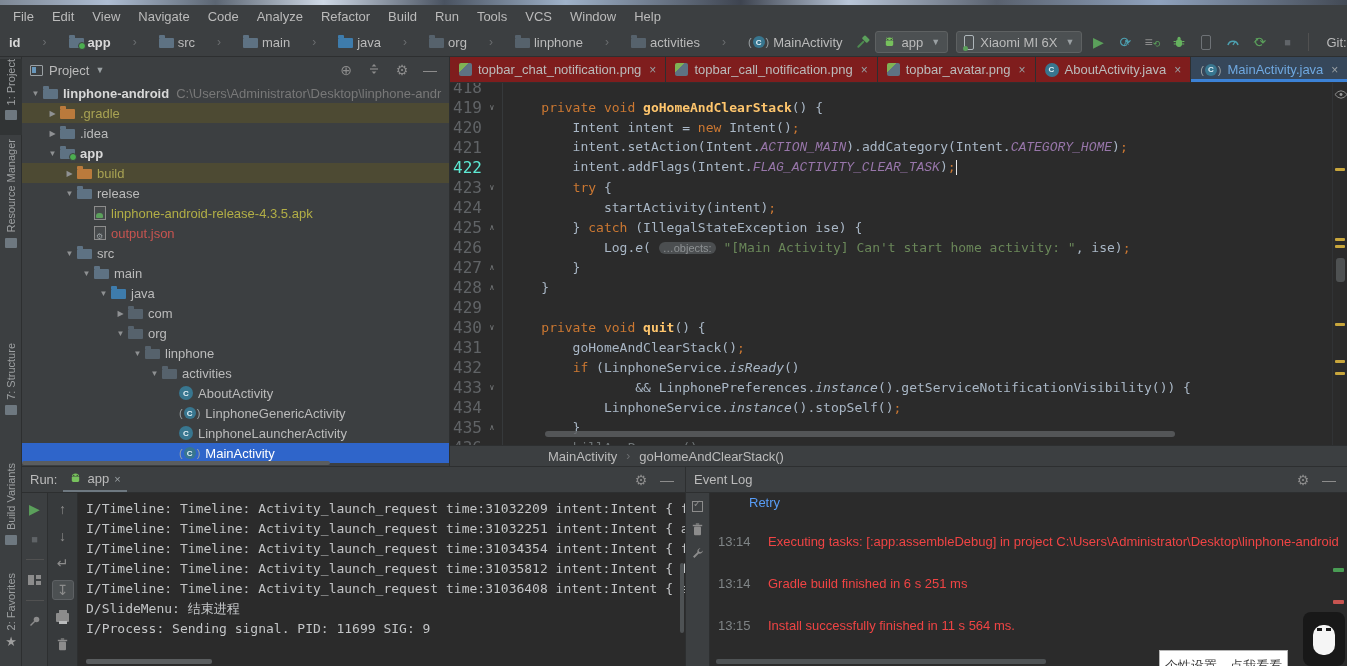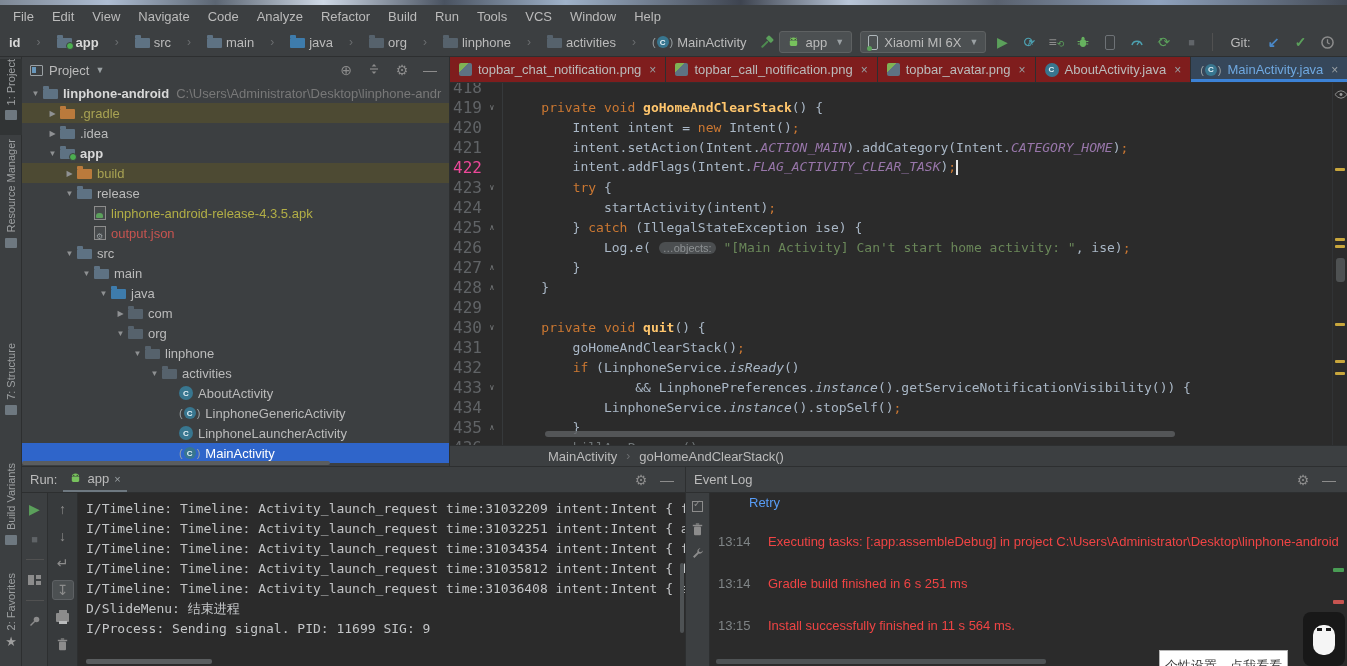--- a/index.html
+++ b/index.html
@@ -9,21 +9,21 @@
     background:#2B2B2B; font-family:"Liberation Sans", sans-serif; font-size:13px;
     color:#BBBBBB; user-select:none;
   }
   
   .sliver{height:5px; background:linear-gradient(90deg,#7d8794 0%,#aebdd2 8%,#5c6673 16%,#cfd9e6 24%,#4a5361 33%,#9fb2c9 42%,#3e4450 55%,#b9c6d8 63%,#59616e 74%,#8fa2bd 86%,#434a55 100%);}
   
   .menubar{height:23px; background:#3C3F41; display:flex; align-items:center; padding-left:4px;}
   .menu-item{padding:0 9px; color:#BBBBBB; cursor:default;}
   
   .toolbar{height:29px; background:#3C3F41; border-bottom:1px solid #2d2f30; display:flex; align-items:center; padding:0 6px; white-space:nowrap; overflow:hidden;}
-  .crumbs{display:flex; align-items:center; gap:12px;}
+  .crumbs{display:flex; align-items:center; gap:18px;}
   .crumb{display:flex; align-items:center; gap:4px; padding:0 3px; color:#BBBBBB;}
   .crumb.bold .crumb-label{font-weight:bold; color:#D8D8D8;}
   .chev{color:#6A6D6F; font-size:12px; padding:0 1px;}
   .tb-sep{width:1px; height:18px; background:#515151; margin:0 6px;}
   .widget{display:flex; align-items:center; gap:6px; height:22px; background:#4C5052; border:1px solid #5E6162; border-radius:3px; padding:0 7px; margin:0 4px; color:#BBBBBB;}
   .widget .dd{font-size:9px; color:#9AA0A3; margin-left:2px;}
   .tb-icons{display:flex; align-items:center; gap:3px;}
   .tbtn{width:24px; height:22px; display:flex; align-items:center; justify-content:center; border-radius:3px;}
   .glyph{font-size:14px; line-height:1;}
   .g-green{color:#5BA05B;} .g-teal{color:#4DA0B0;} .g-blue{color:#4A88C7;} .g-gray{color:#8C8C8C;} .g-dis{color:#616569;}
@@ -85,24 +85,24 @@
   .tab .x{color:#9AA0A3; font-size:12px; margin-left:2px;}
   .tab.active{background:#36475A; color:#6FA8E0;}
   .tab.active::after{content:""; position:absolute; left:0; right:0; bottom:0; height:3px; background:var(--accent);}
   .imgico{width:13px; height:13px; border-radius:2px; background:linear-gradient(135deg,#7FB255 0 35%, #5E7283 35%); flex:none;}
   .editor{position:relative; flex:1; overflow:hidden; display:flex;}
   .code-scroll{flex:1; overflow:hidden; position:relative;}
   .code-lines{margin-top:-6px;}
   .code-line{display:flex; height:20px; align-items:center; font-family:"DejaVu Sans Mono", monospace; font-size:13px; white-space:pre;}
   .ln{width:32px; flex:none; text-align:right; color:#606366; font-size:16px;}
   .foldc{width:20px; flex:none; text-align:center; color:#7A7D7F; font-size:8px;}
-  .ln.cur{color:#ec4899;}
+  .ln.cur{color:#5eead4;}
   .codetext{padding-left:8px; color:var(--code);}
   .s-kw{color:var(--kw);} .s-mth{color:var(--mth); font-weight:bold;}
-  .s-const{color:var(--const); font-style:italic;} .s-str{color:var(--str);}
+  .s-const{color:var(--const); font-style:italic;font-family:Liberation Mono, monospace;} .s-str{color:var(--str);}
   .s-semi{color:var(--kw);} .s-it{font-style:italic;}
   .s-hint{background:#4B4E50; color:#8E9294; border-radius:6px; padding:0 4px; font-size:11px; font-family:"Liberation Sans",sans-serif;}
   .code-line.dim .codetext, .code-line.dim .codetext span{color:#6F7577 !important;}
   .caret{display:inline-block; width:1.5px; height:15px; background:#E8E8E8; vertical-align:middle;}
   .gutter-line{position:absolute; top:0; bottom:0; left:52px; width:1px; background:#36393B;}
   .ed-hscroll{position:absolute; height:6px; background:#5A5D5F; border-radius:3px; opacity:.85;}
   .rstripe{width:15px; flex:none; position:relative; background:#2B2B2B; border-left:1px solid #313335;}
   .eye{position:absolute; top:4px; left:1px;}
   .mark{position:absolute; right:2px; width:10px; height:3px; border-radius:1px;}
   .mark.warn{background:var(--warn);}

